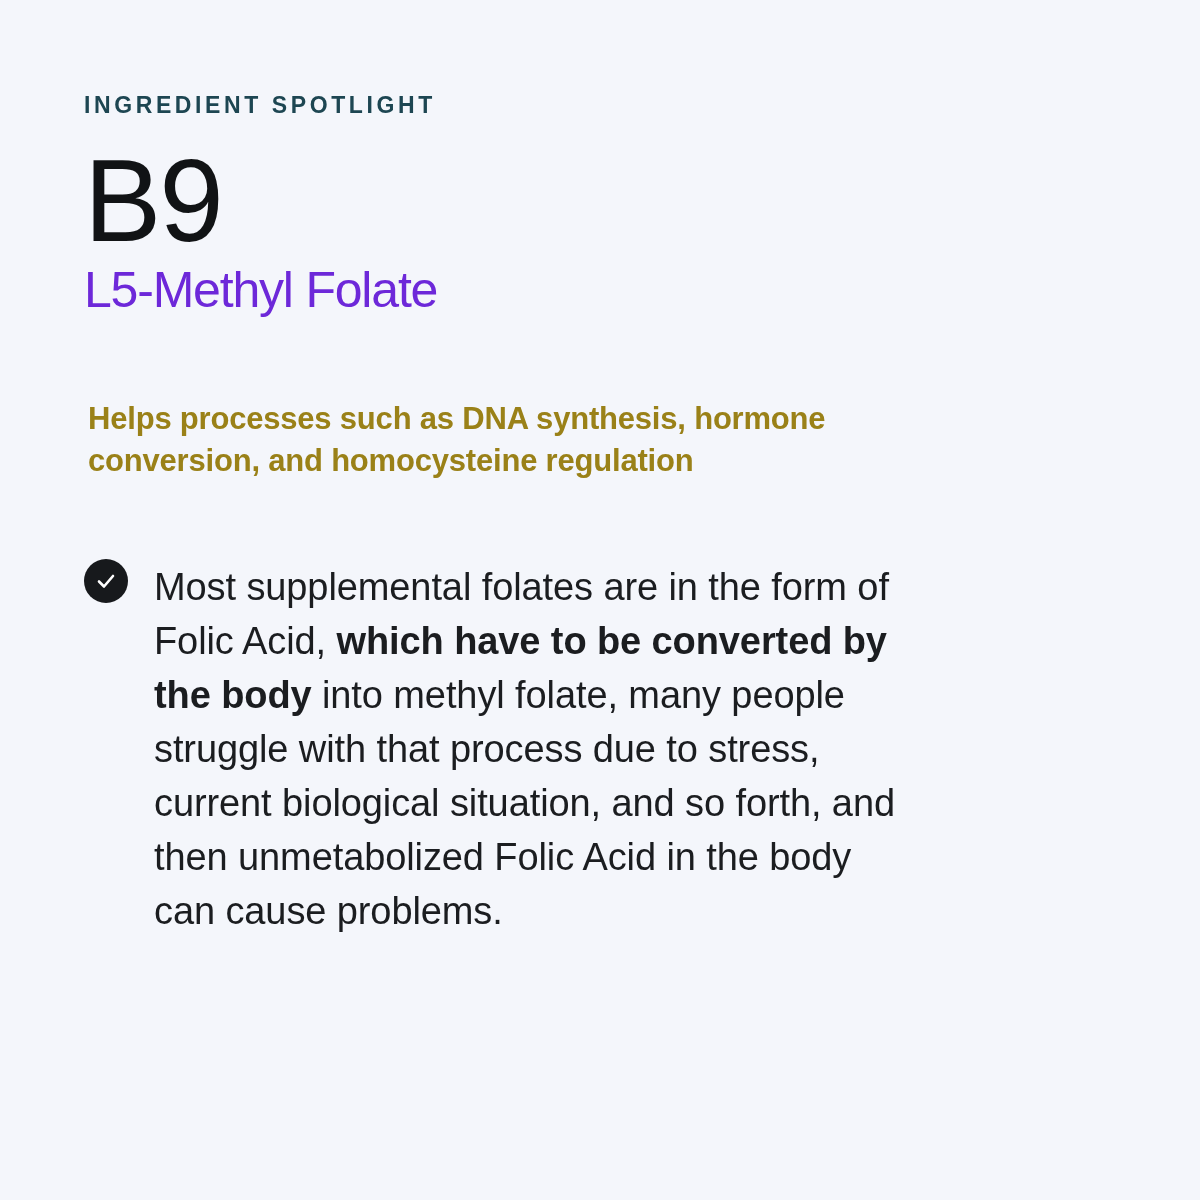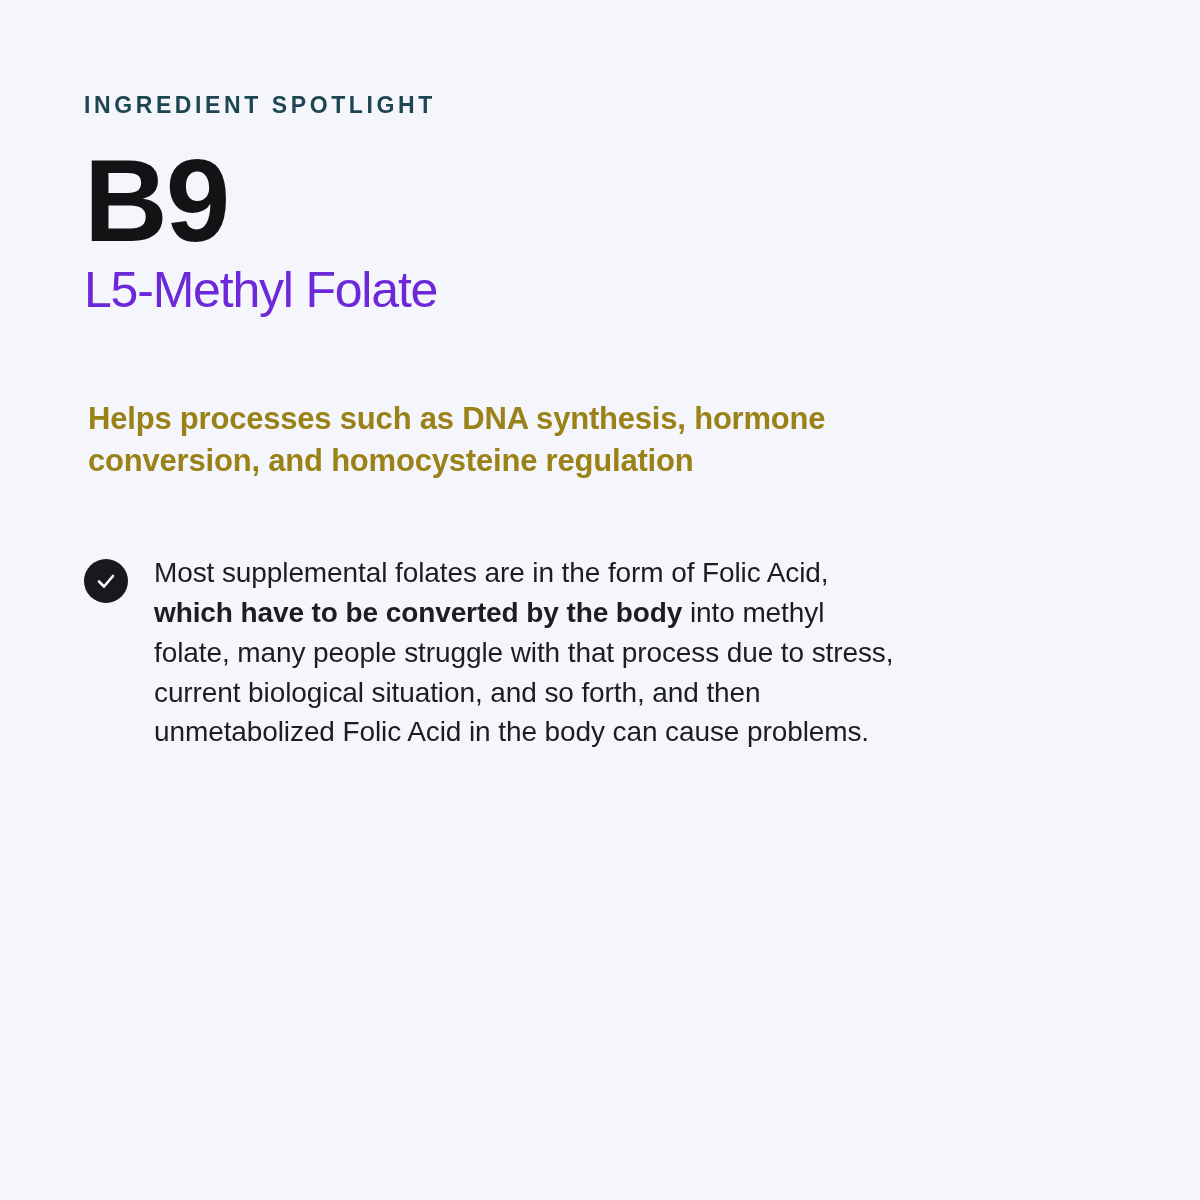--- a/index.html
+++ b/index.html
@@ -28,21 +28,21 @@
     color: #1d4652;
     text-transform: uppercase;
     line-height: 1.2;
     margin: 0 0 26px 0;
   }
   .title-block {
     margin: 0 0 0 0;
   }
   .title-main {
     font-size: 116px;
-    font-weight: 700;
+    font-weight: 400;
     letter-spacing: -2px;
     line-height: 0.95;
     color: #111315;
     margin: 0;
   }
   .title-sub {
     font-size: 50px;
     font-weight: 400;
     letter-spacing: -1.2px;
     line-height: 1.12;
@@ -80,25 +80,26 @@
     margin-right: 26px;
     margin-top: 6px;
     display: flex;
     align-items: center;
     justify-content: center;
   }
   .check-badge svg {
     display: block;
   }
   .bullet-text {
-    font-size: 28px;
+    font-size: 38px;
     line-height: 1.42;
     color: #1b1d20;
     max-width: 960px;
     letter-spacing: -0.1px;
+    margin-top: 8px;
   }
   .bullet-text b {
     font-weight: 700;
   }
 </style>
 </head>
 <body>
 
 <div class="page">
 

